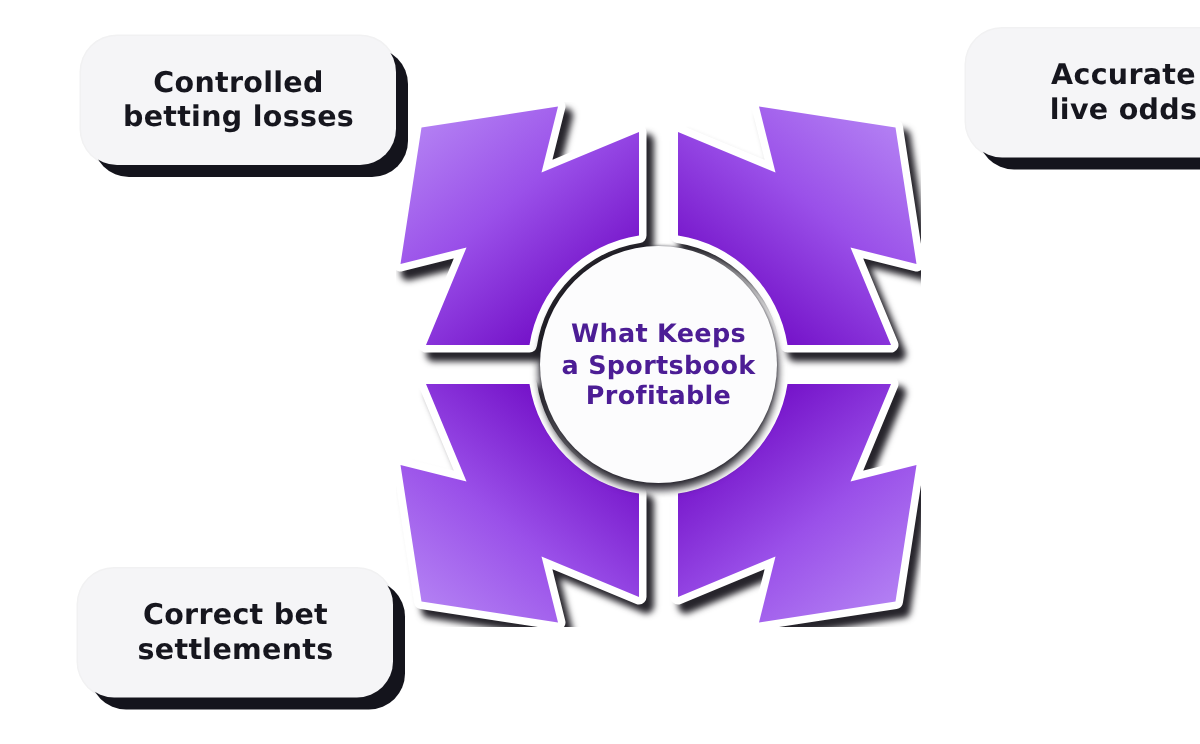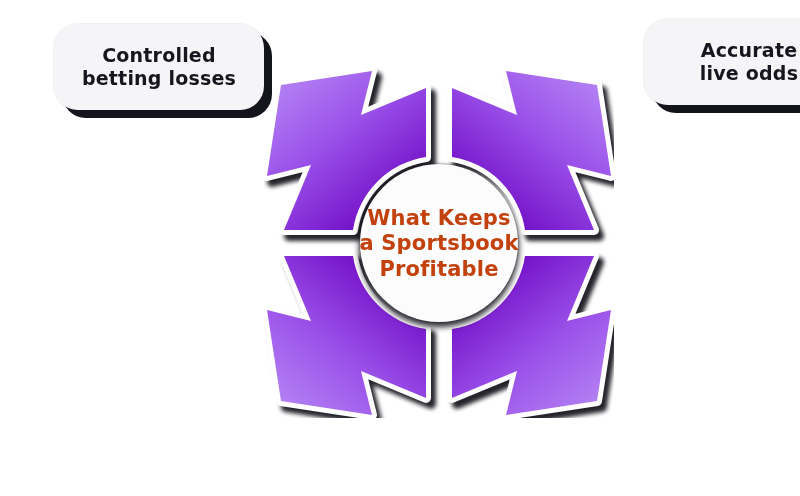--- a/index.html
+++ b/index.html
@@ -25,39 +25,43 @@
 
   
   .arrows-svg{position:absolute;left:224px;top:68px;}
   .arrow-wrap{filter:drop-shadow(5px 6px 2px rgba(8,6,14,.88));}
   .center-circle{
     filter:drop-shadow(0 4px 3px rgba(10,8,18,.78)) drop-shadow(0 0 1px rgba(10,8,18,.6));
   }
   .center-label{
     position:absolute;left:289px;top:199px;width:220px;height:90px;
     display:flex;align-items:center;justify-content:center;
-    text-align:center;font-weight:700;font-size:21px;line-height:1.22;
-    color:#c2410c;white-space:pre-line;letter-spacing:.2px;
+    text-align:center;font-weight:700;font-size:17px;line-height:1.22;
+    color:#4c1d95;white-space:pre-line;letter-spacing:.2px;
   }
 </style>
 </head>
 <body>
 
 <div class="stage">
 
   <div class="card card-tl">
     <span>Controlled
 betting losses</span>
   </div>
 
   <div class="card card-tr">
     <span>Accurate
 live odds</span>
   </div>
 
+  <div class="card card-bl">
+    <span>Correct bet
+settlements</span>
+  </div>
 
 
   <svg class="arrows-svg" width="350" height="350" viewBox="0 0 350 350" aria-hidden="true">
     <defs>
       <linearGradient id="agrad" x1="0.9" y1="0.02" x2="0.18" y2="0.92">
         <stop offset="0" stop-color="#b584f4"></stop>
         <stop offset="0.45" stop-color="#9a50e9"></stop>
         <stop offset="1" stop-color="#6d06c2"></stop>
       </linearGradient>
       <path id="arrowQ" d="M188 89 L188 20 L253 47 L242 3 L333 17 L347 108 L303 97 L330 162 L261 162 A87 87 0 0 0 188 89 Z" fill="url(#agrad)" stroke="#ffffff" stroke-width="10" stroke-linejoin="round" paint-order="stroke"></path>

